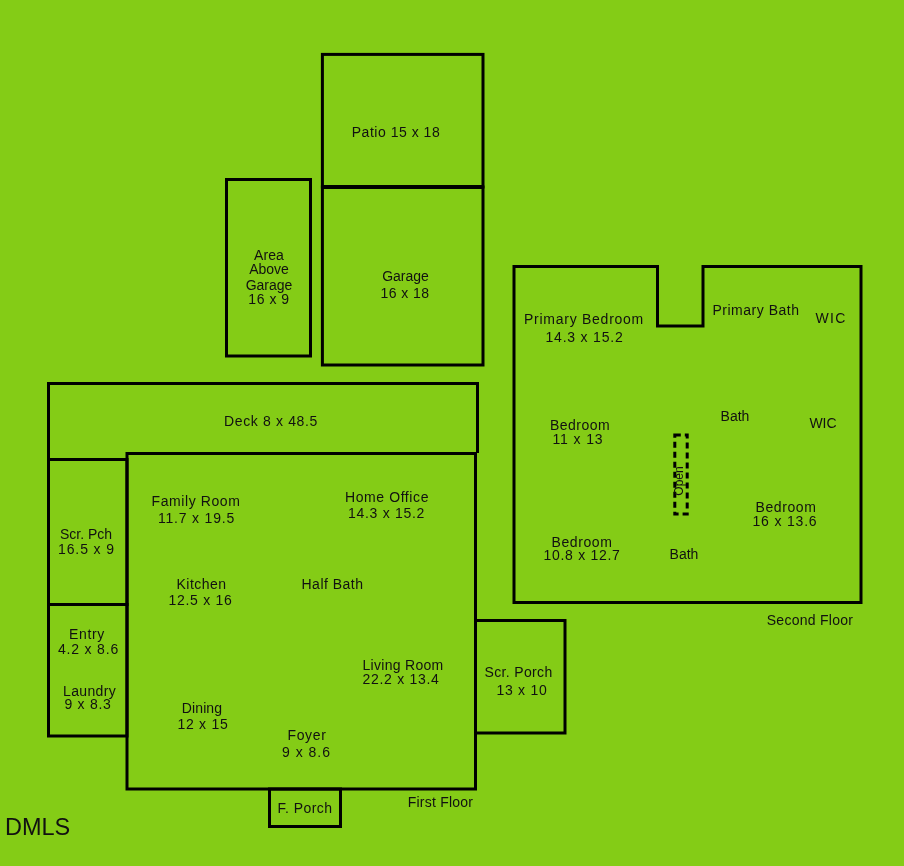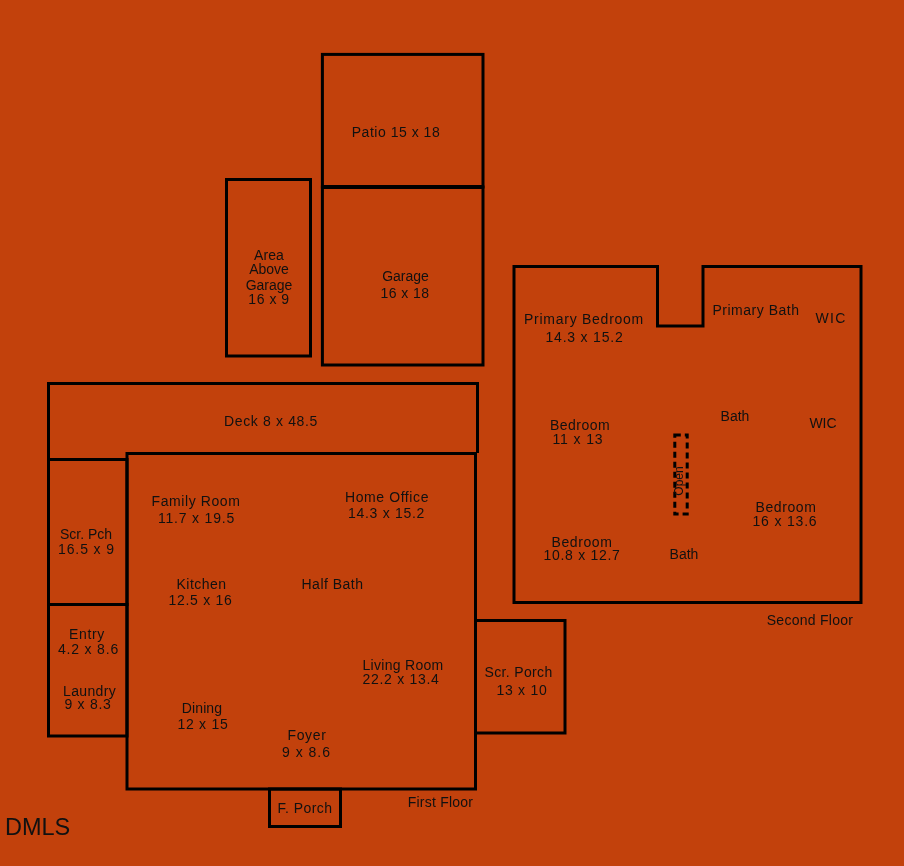--- a/index.html
+++ b/index.html
@@ -1,16 +1,16 @@
 <!DOCTYPE html>
 <html><head>
 <meta charset="utf-8">
 <style>
   html,body{margin:0;padding:0;background:#ffffff;}
-  .wrap{width:904px;height:866px;position:relative;background:#c2410c;}
+  .wrap{width:904px;height:866px;position:relative;background:#84cc16;}
   svg{display:block;}
   text{font-family:"Liberation Sans",sans-serif;font-size:14px;fill:#111111;}
 </style>
 </head>
 <body>
 <div class="wrap">
 <svg width="904" height="866" viewBox="0 0 904 866">
   <g fill="none" stroke="#000000" stroke-width="3">
 
     <rect x="322.4" y="54.4" width="160.6" height="132.6"></rect>

